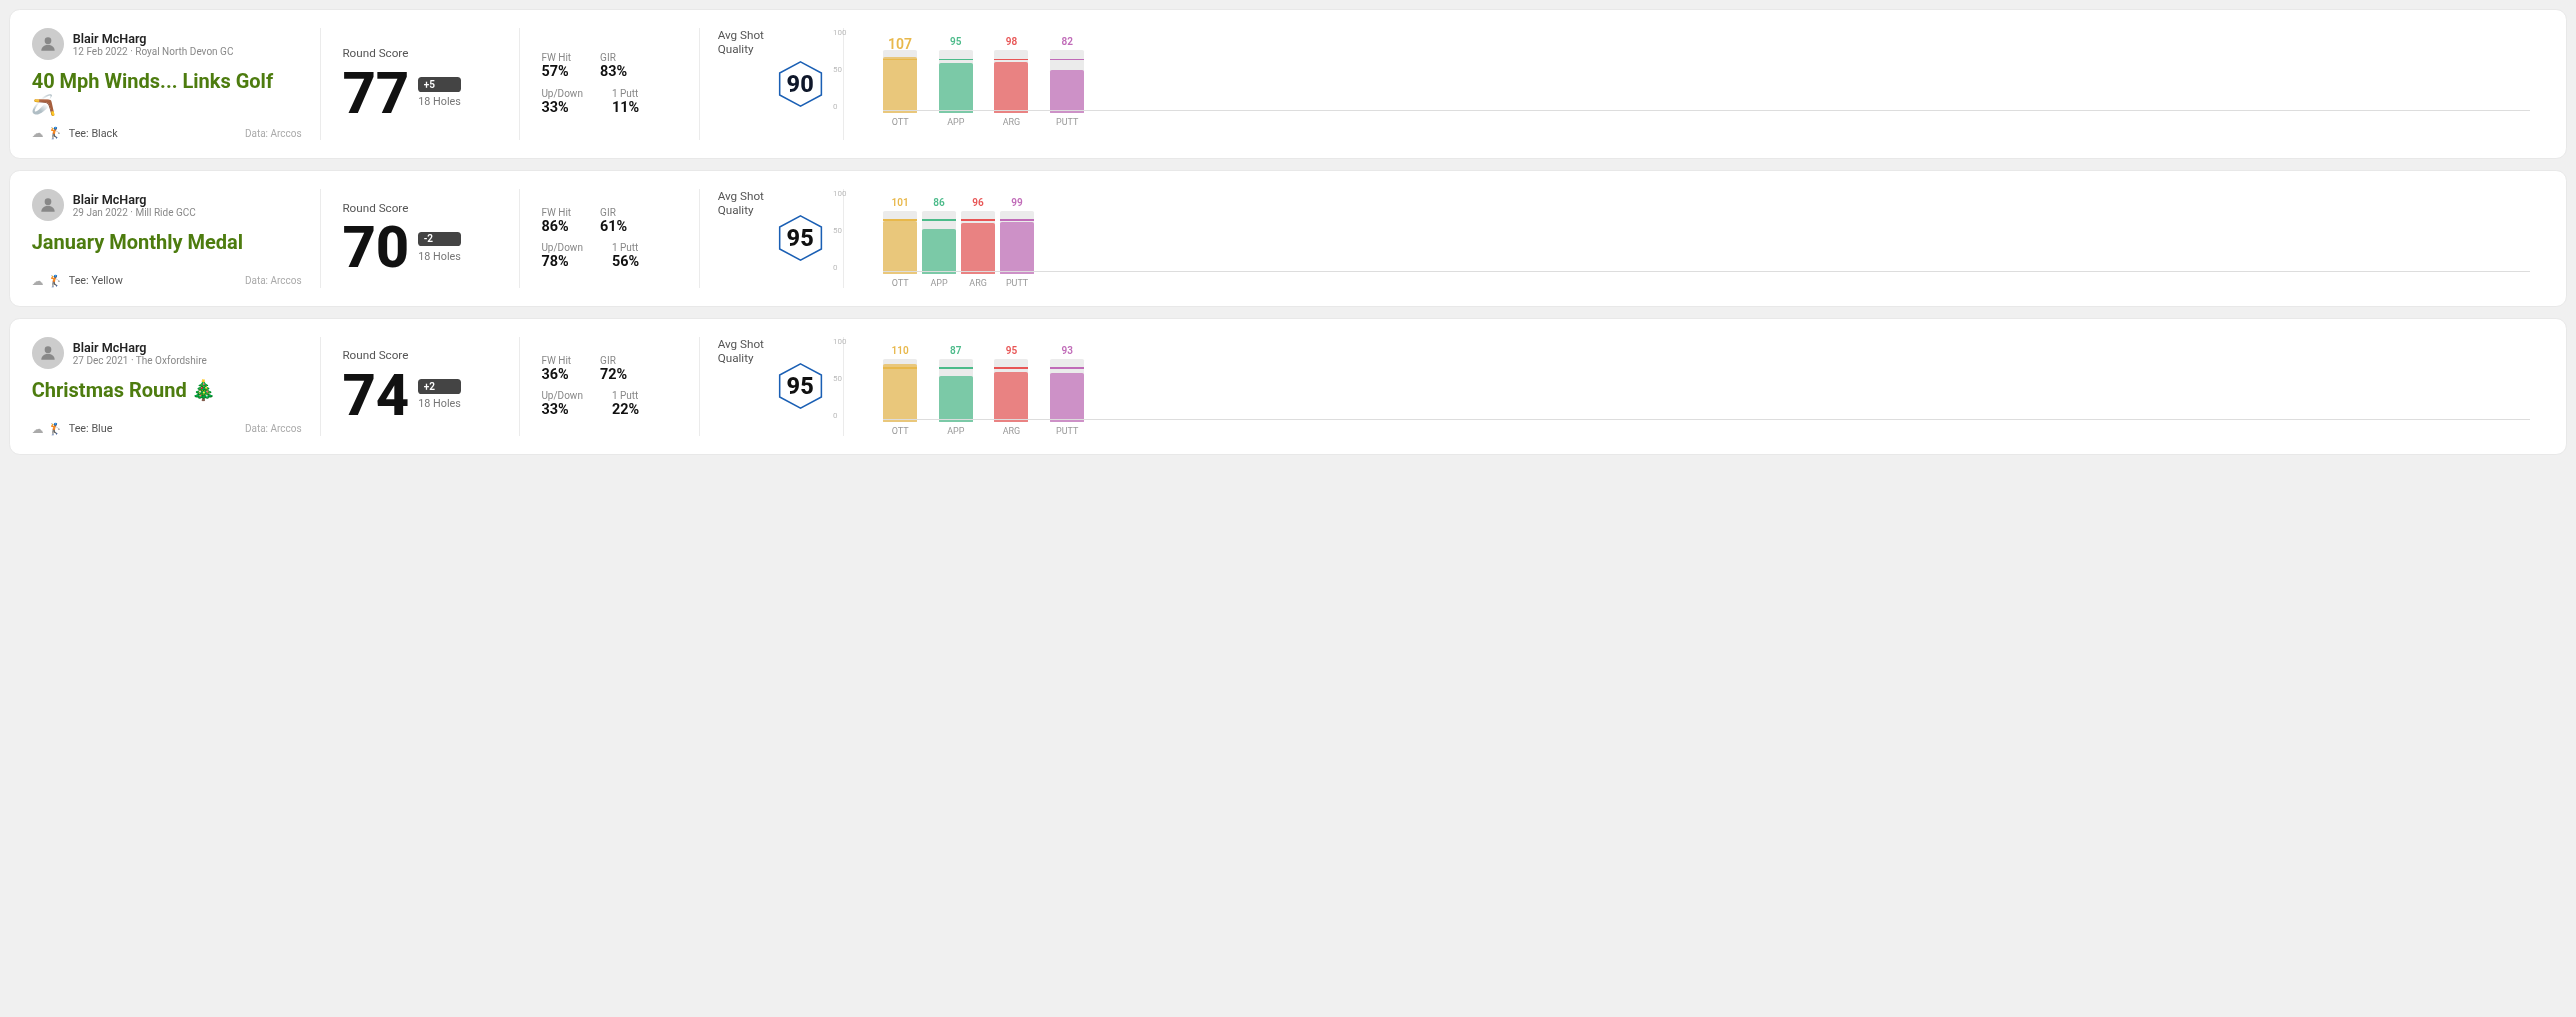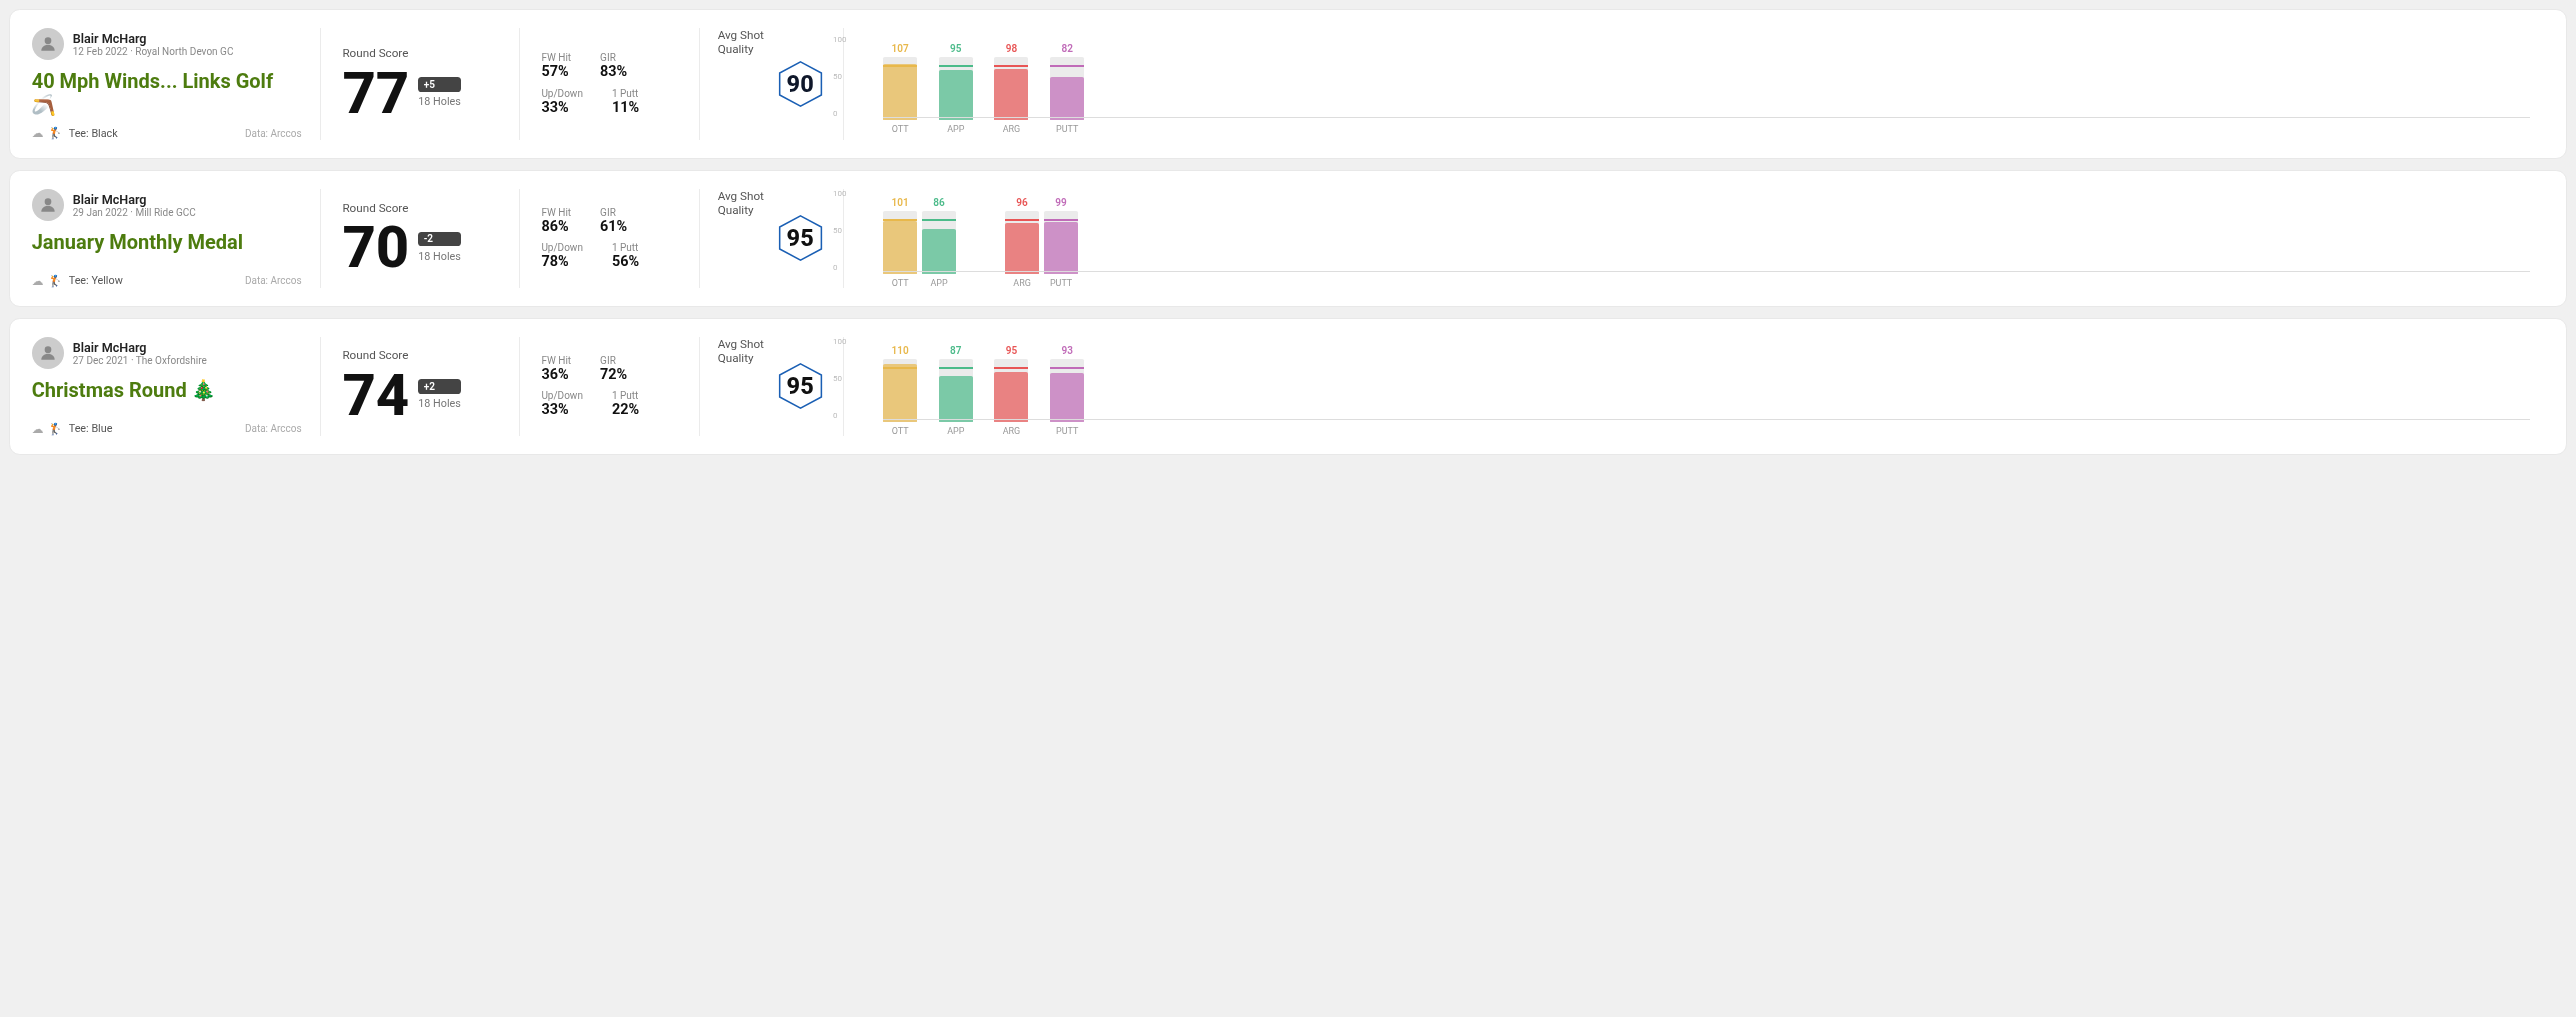--- a/index.html
+++ b/index.html
@@ -169,21 +169,21 @@
     }
     .hexagon svg {
       width: 100%;
       height: 100%;
     }
     .chart-section {
       flex: 1;
       padding: 0 14.4px;
       display: flex;
       flex-direction: column;
-      justify-content: center;
+      justify-content: flex-start;
     }
     .bar-chart {
       display: flex;
       align-items: flex-end;
       gap: 21.7px;
       height: 99px;
       padding-top: 18px;
       position: relative;
     }
     .bar-column {
@@ -313,21 +313,21 @@
 
     <div class="chart-wrapper">
       <div class="chart-y-labels">
         <span>100</span>
         <span>50</span>
         <span>0</span>
       </div>
       <div class="bar-chart" style="position:relative;height:99px;display:flex;align-items:flex-end;gap:21.7px;padding-top:18px;">
 
       <div class="bar-column" style="position:relative;">
-        <span style="font-size:10px;font-weight:600;color:#e8b84b;position:absolute;top:-14.4px;white-space:nowrap;">107</span>
+        <span style="font-size:14px;font-weight:600;color:#e8b84b;position:absolute;top:-14.4px;white-space:nowrap;">107</span>
         <div class="bar-bg" style="height:63px;width:34px;background:#ebebeb;border-radius:1.8px;position:relative;">
           <div class="bar-fill" style="height:56px;width:100%;background:#e8b84b;border-radius:1.8px 1.8px 0 0;position:absolute;bottom:0;opacity:0.7;"></div>
           <div style="position:absolute;bottom:53px;left:0;right:0;height:1.8px;background:#e8b84b;z-index:2;"></div>
         </div>
         <span style="font-size:9px;color:#999;margin-top:3.6px;">OTT</span>
       </div>
 
       <div class="bar-column" style="position:relative;">
         <span style="font-size:10px;font-weight:600;color:#4cbb8a;position:absolute;top:-14.4px;white-space:nowrap;">95</span>
         <div class="bar-bg" style="height:63px;width:34px;background:#ebebeb;border-radius:1.8px;position:relative;">
@@ -457,21 +457,21 @@
 
       <div class="bar-column" style="position:relative;">
         <span style="font-size:10px;font-weight:600;color:#4cbb8a;position:absolute;top:-14.4px;white-space:nowrap;">86</span>
         <div class="bar-bg" style="height:63px;width:34px;background:#ebebeb;border-radius:1.8px;position:relative;">
           <div class="bar-fill" style="height:45px;width:100%;background:#4cbb8a;border-radius:1.8px 1.8px 0 0;position:absolute;bottom:0;opacity:0.7;"></div>
           <div style="position:absolute;bottom:53px;left:0;right:0;height:1.8px;background:#4cbb8a;z-index:2;"></div>
         </div>
         <span style="font-size:9px;color:#999;margin-top:3.6px;">APP</span>
       </div>
 
-      <div class="bar-column" style="position:relative;margin-left:44px;">
+      <div class="bar-column" style="position:relative;">
         <span style="font-size:10px;font-weight:600;color:#e85555;position:absolute;top:-14.4px;white-space:nowrap;">96</span>
         <div class="bar-bg" style="height:63px;width:34px;background:#ebebeb;border-radius:1.8px;position:relative;">
           <div class="bar-fill" style="height:51px;width:100%;background:#e85555;border-radius:1.8px 1.8px 0 0;position:absolute;bottom:0;opacity:0.7;"></div>
           <div style="position:absolute;bottom:53px;left:0;right:0;height:1.8px;background:#e85555;z-index:2;"></div>
         </div>
         <span style="font-size:9px;color:#999;margin-top:3.6px;">ARG</span>
       </div>
 
       <div class="bar-column" style="position:relative;">
         <span style="font-size:10px;font-weight:600;color:#c06bb8;position:absolute;top:-14.4px;white-space:nowrap;">99</span>

